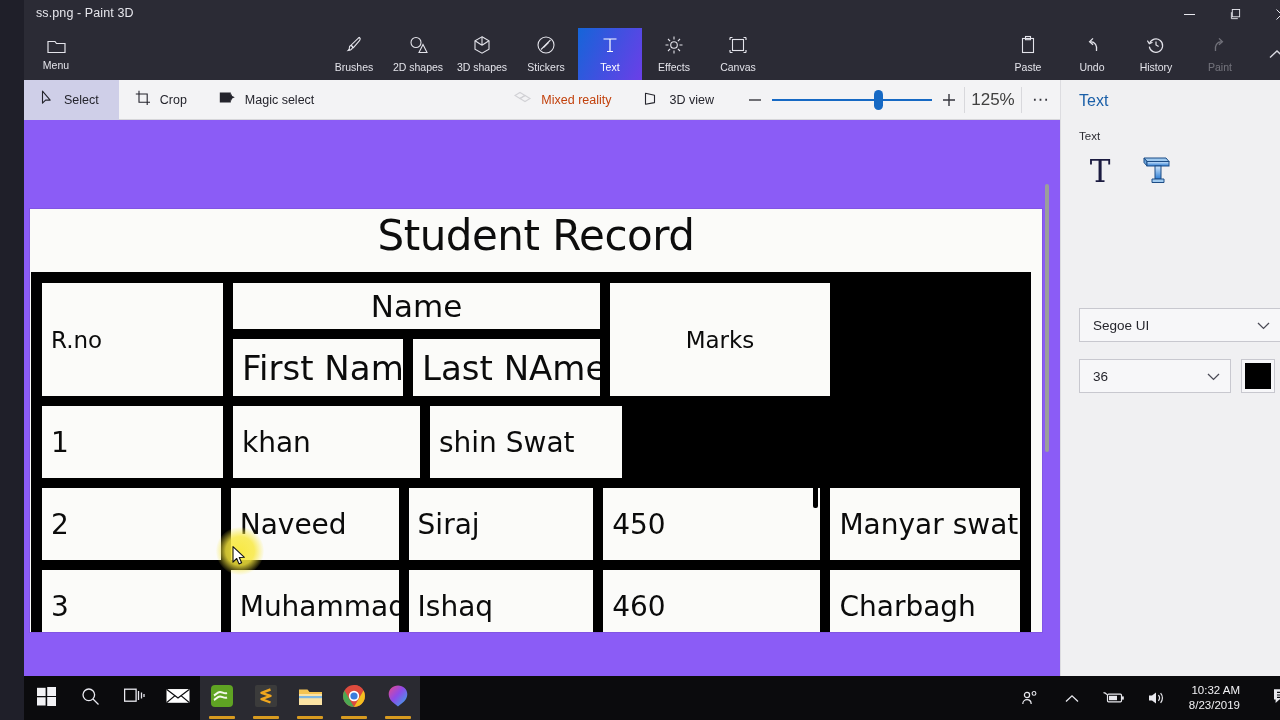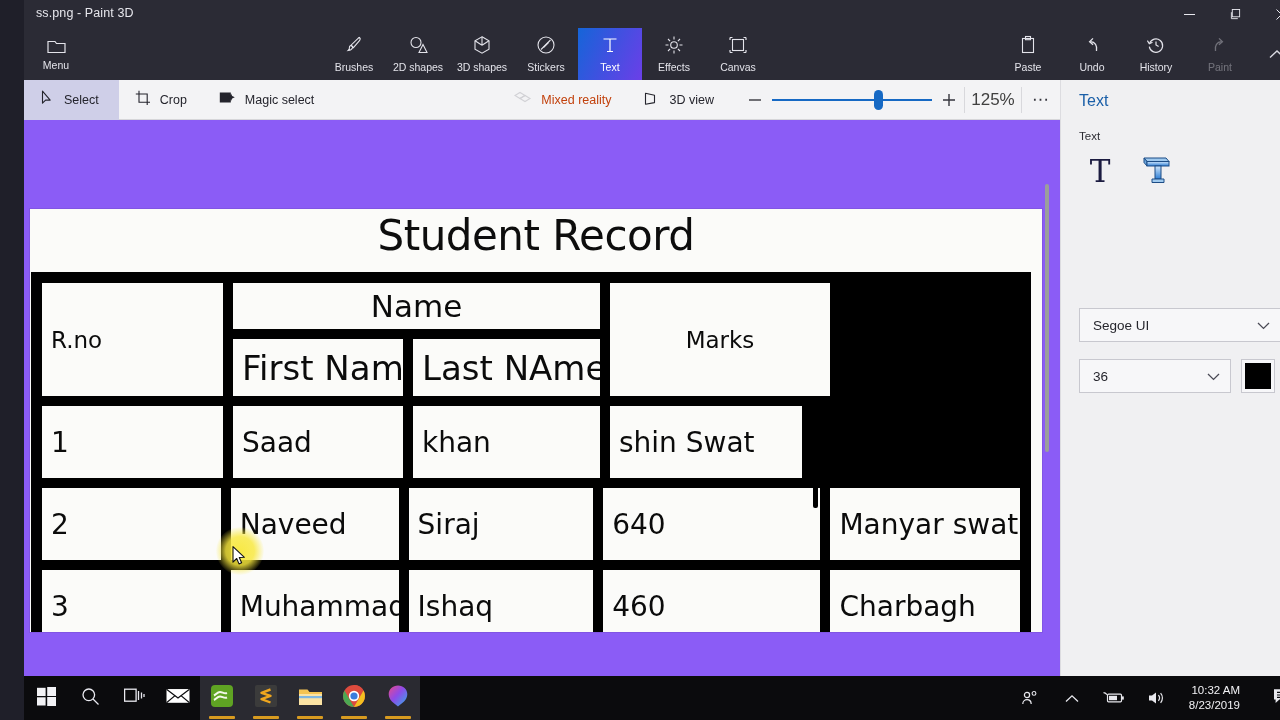--- a/index.html
+++ b/index.html
@@ -494,43 +494,40 @@
           </div>
           <div class="tcell c-marks hdr-h fs-hdr center-cell">
             <span>Marks</span>
           </div>
         </div>
 
         <div class="trow">
           <div class="tcell c-rno row-h fs-cell">
               <span>1</span>
             </div>
-          <div class="tcell c-first row-h fs-cell">
-              <span>Saad</span>
-            </div>
           <div class="tcell c-last row-h fs-cell">
               <span>khan</span>
             </div>
           <div class="tcell c-addr row-h fs-cell">
               <span>shin Swat</span>
             </div>
         </div>
 
         <div class="trow">
           <div class="tcell c-rno row-h fs-cell">
               <span>2</span>
             </div>
           <div class="tcell c-first row-h fs-cell">
               <span>Naveed</span>
             </div>
           <div class="tcell c-last row-h fs-cell">
               <span>Siraj</span>
             </div>
           <div class="tcell c-marks row-h fs-cell">
-              <span>640</span>
+              <span>450</span>
             </div>
           <div class="tcell c-addr row-h fs-cell">
               <span>Manyar swat</span>
             </div>
         </div>
 
         <div class="trow">
           <div class="tcell c-rno row-h fs-cell">
               <span>3</span>
             </div>

